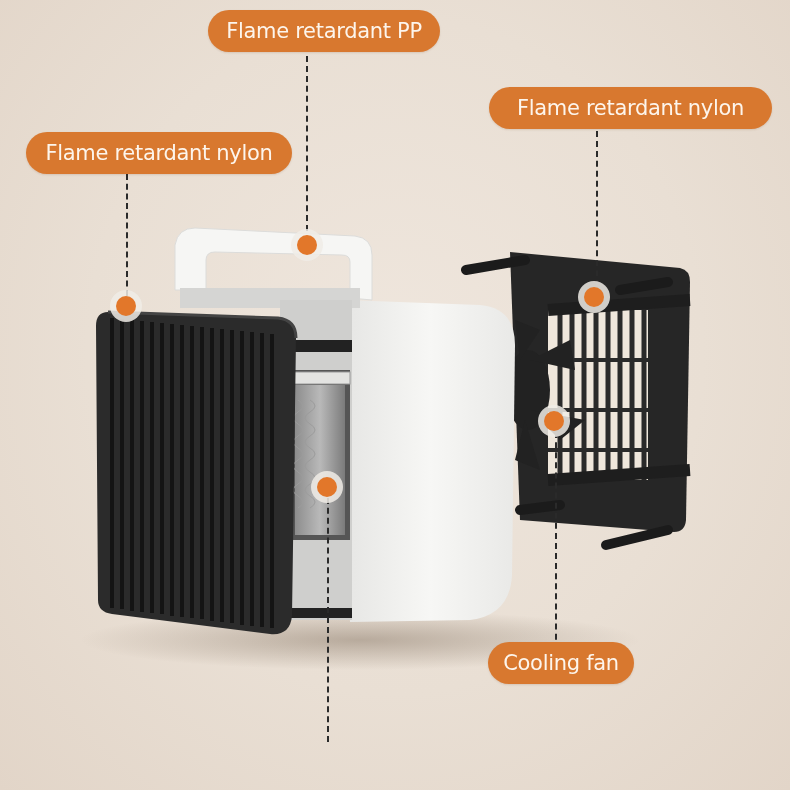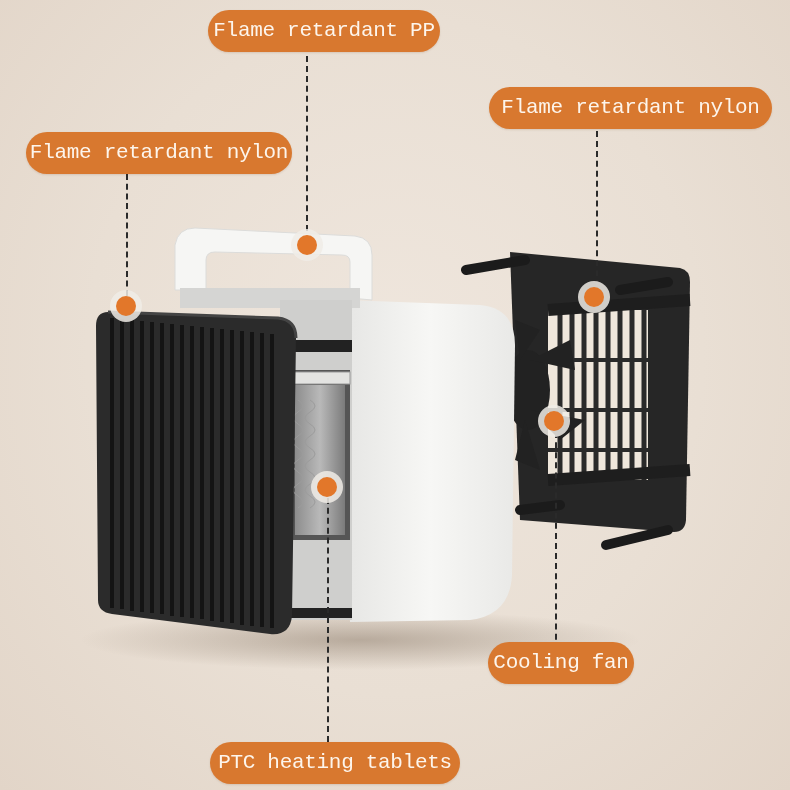--- a/index.html
+++ b/index.html
@@ -6,21 +6,21 @@
   body {
     width: 790px; height: 790px; overflow: hidden; position: relative;
     background: radial-gradient(ellipse at 50% 45%, #efe6dd 0%, #e9dfd4 55%, #e2d5c8 100%);
     font-family: "DejaVu Sans", sans-serif;
   }
   .stage { position: absolute; inset: 0; }
   .pill {
     position: absolute; background: #d8782f; color: #fdf5ec;
     border-radius: 22px; height: 42px; line-height: 42px;
     text-align: center; font-size: 21px; letter-spacing: -0.3px;
-    white-space: nowrap; box-shadow: 0 1px 2px rgba(120,60,20,0.15); font-family: Liberation Mono, monospace;
+    white-space: nowrap; box-shadow: 0 1px 2px rgba(120,60,20,0.15);
   }
   .dash {
     position: absolute; width: 0; border-left: 2px dashed #2a2a2a;
   }
   .dot {
     position: absolute; width: 20px; height: 20px; border-radius: 50%;
     background: #e2772a; box-shadow: 0 0 0 6px rgba(240,236,230,0.85);
     transform: translate(-50%, -50%);
   }
   svg { position: absolute; left: 0; top: 0; }
@@ -139,14 +139,13 @@
   <div class="dot" style="left:307px; top:245px;"></div>
   <div class="dot" style="left:594px; top:297px;"></div>
   <div class="dot" style="left:126px; top:306px;"></div>
   <div class="dot" style="left:554px; top:421px;"></div>
   <div class="dot" style="left:327px; top:487px;"></div>
 
   <div class="pill" style="left:208px; top:10px; width:232px;">Flame retardant PP</div>
   <div class="pill" style="left:489px; top:87px; width:283px;">Flame retardant nylon</div>
   <div class="pill" style="left:26px; top:132px; width:266px;">Flame retardant nylon</div>
   <div class="pill" style="left:488px; top:642px; width:146px;">Cooling fan</div>
-  <div class="pill" style="left:210px; top:742px; width:250px;">PTC heating tablets</div>
 </div>
 
 </body></html>

